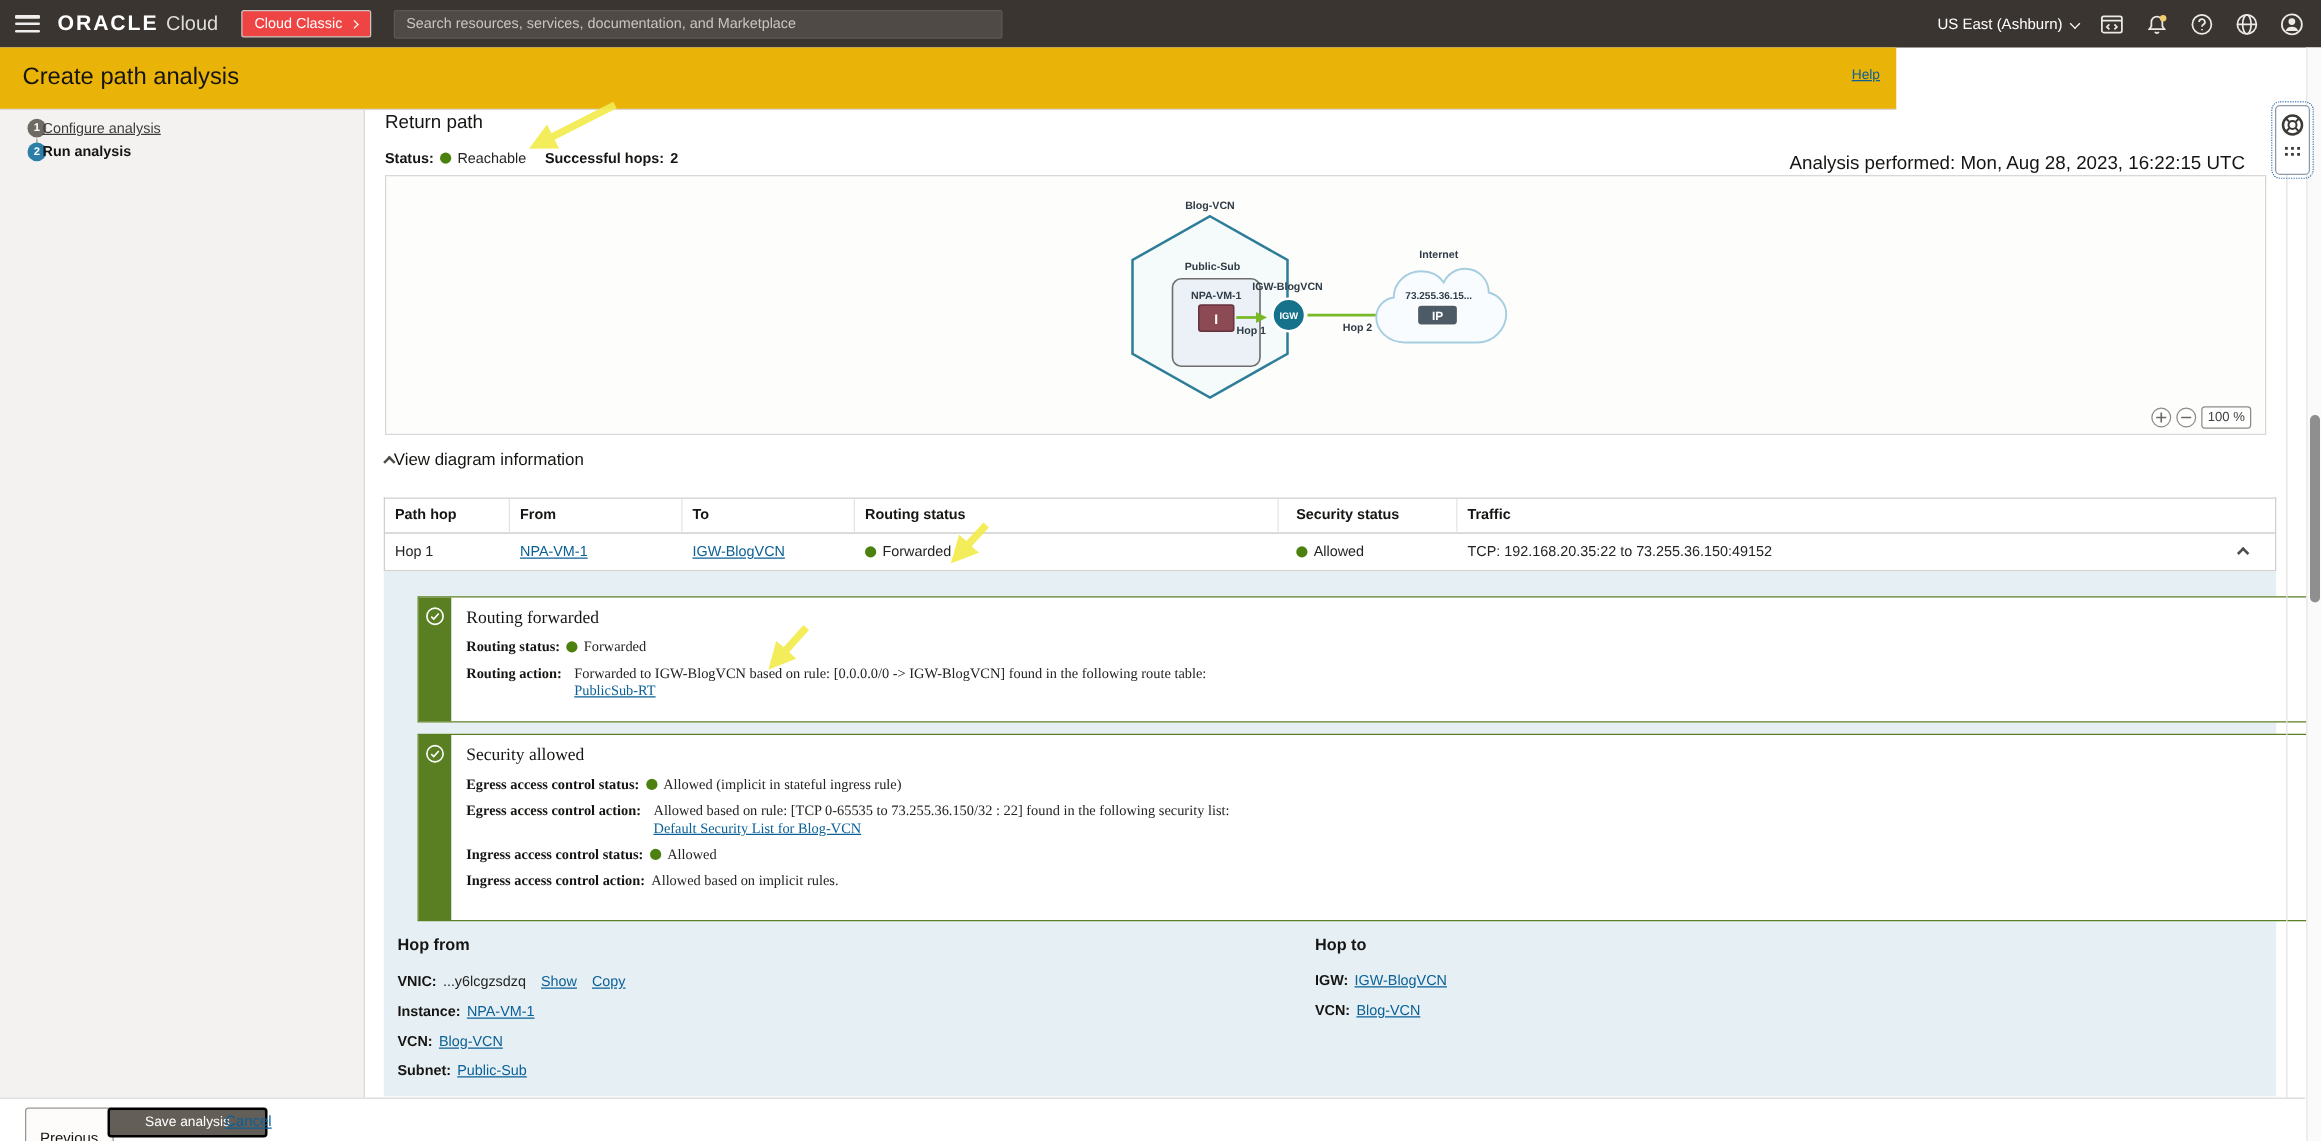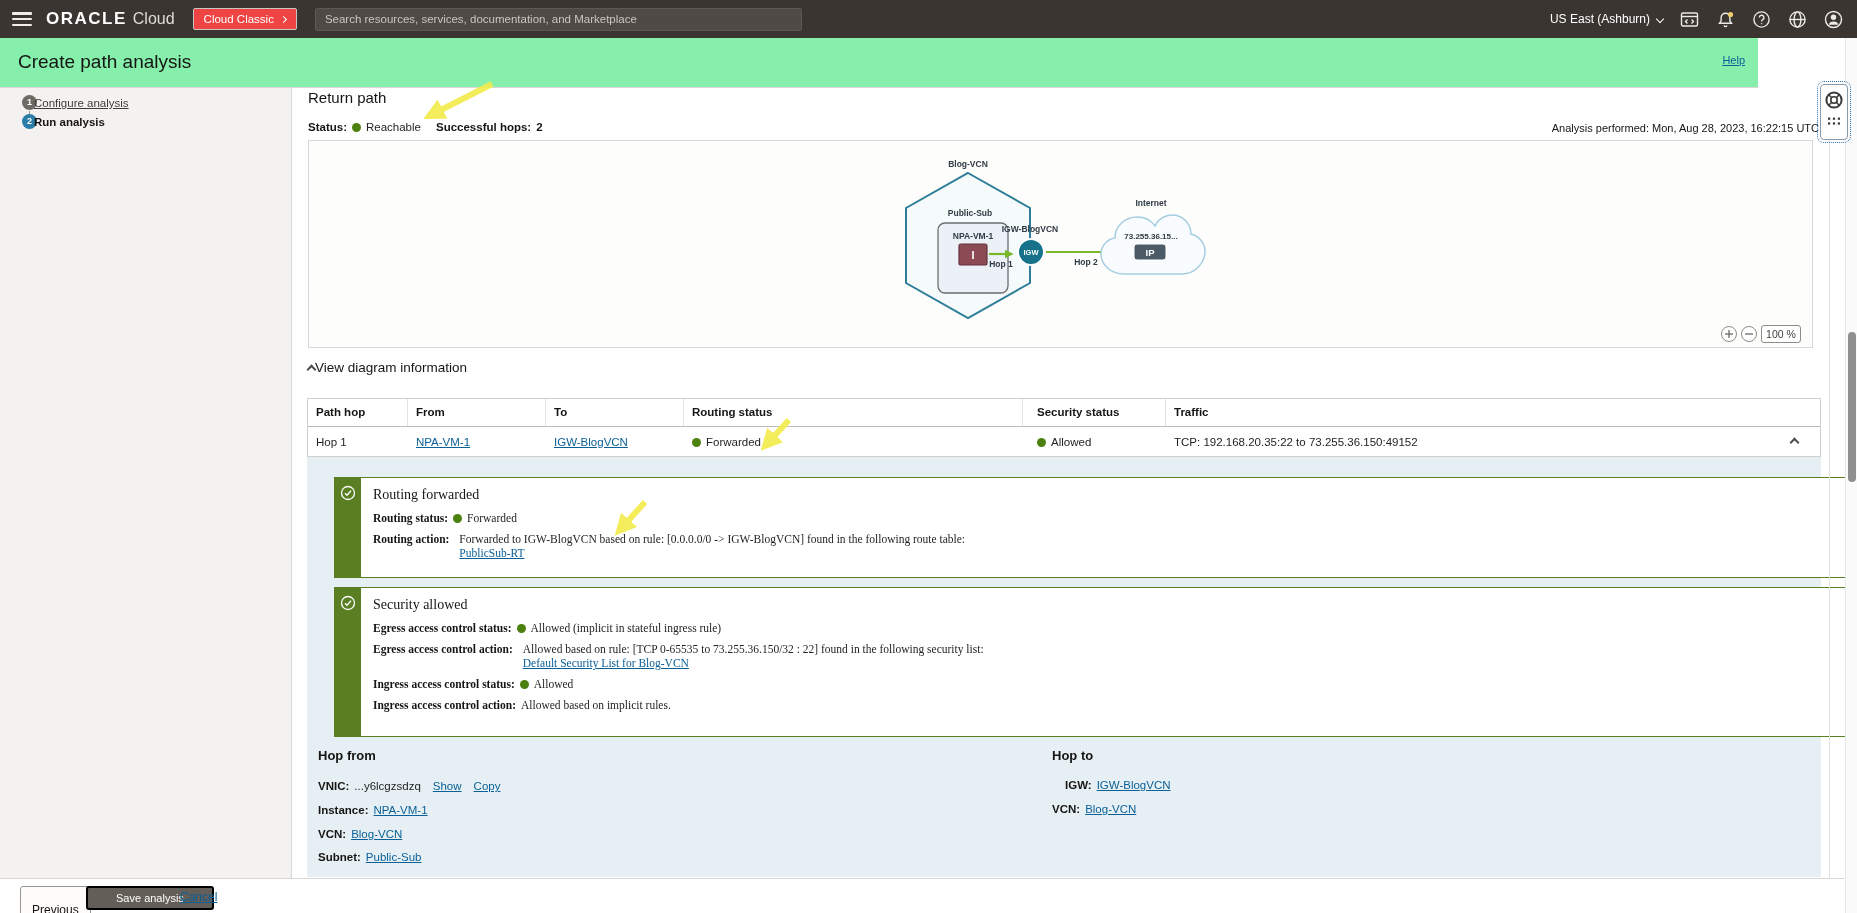--- a/index.html
+++ b/index.html
@@ -17,38 +17,38 @@
   #cloud-classic { margin-left:18px; display:flex; align-items:center; gap:7px; background:#ef4444; border:1px solid #c9c6c2; border-radius:2px; color:#fff; font-size:11.5px; padding:4px 10px; cursor:pointer; font-family:inherit; }
   #searchwrap { margin-left:18px; }
   #search { width:487px; height:23px; background:#4f4a45; border:1px solid #5d5852; border-radius:2px; color:#e8e6e3; font-size:11.5px; padding:0 9px; font-family:inherit; }
   #search::placeholder { color:#c9c6c2; }
   #topbar-right { margin-left:auto; display:flex; align-items:center; gap:17px; padding-right:14px; }
   #region { color:#fff; font-size:12px; display:flex; align-items:center; gap:7px; cursor:pointer; }
   .tbicon { width:19px; height:19px; cursor:pointer; display:block; }
   .tbicon * { stroke:#eceae7; stroke-width:1.4; fill:none; }
 
   
-  #page-header { position:absolute; left:0; top:38px; width:1758px; height:50px; background:#86efac; border-bottom:1px solid #d9d8d6; }
+  #page-header { position:absolute; left:0; top:38px; width:1517px; height:50px; background:#eab308; border-bottom:1px solid #d9d8d6; }
   #page-title { position:absolute; left:18px; top:13px; font-size:19px; color:#161513; font-weight:400; }
   #help-link { position:absolute; right:13px; top:16px; font-size:11px; }
 
   .lnk { color:#0b6097; text-decoration:underline; cursor:pointer; }
   .blabel { font-weight:bold; color:#161513; margin-right:5px; }
   .gdot { display:inline-block; width:9px; height:9px; border-radius:50%; background:#4c810f; margin-right:5px; vertical-align:-1px; }
 
   
   #sidebar { position:absolute; left:0; top:88px; width:292px; height:790px; background:#f3f2f0; border-right:1px solid #d9d8d6; }
   .step-circle { position:absolute; width:15px; height:15px; border-radius:50%; color:#fff; font-size:9px; font-weight:bold; text-align:center; line-height:15px; }
   .step-label { position:absolute; left:34px; font-size:11.5px; color:#161513; }
   #step-connector { position:absolute; left:29px; top:23px; width:1px; height:4px; background:#9a958f; }
 
   
   #return-path-title { position:absolute; left:308px; top:89px; font-size:15px; color:#161513; font-weight:400; }
   #status-line { position:absolute; left:308px; top:121px; font-size:11.5px; }
-  #analysis-performed { position:absolute; right:38px; top:122px; font-size:11px; color:#161513; }
+  #analysis-performed { position:absolute; right:61px; top:122px; font-size:15px; color:#161513; }
 
   
   #diagram-panel { position:absolute; left:308px; top:140px; width:1505px; height:208px; border:1px solid #d9d8d6; background:#fdfdfc; }
   #topo { position:absolute; left:880px; top:151px; width:360px; height:185px; }
   #topo text { font-family:"Liberation Sans", sans-serif; }
   .dlabel { font-size:8.5px; font-weight:bold; fill:#2f3b45; }
   .zoom-btn { position:absolute; width:16px; height:16px; border:1px solid #8f8b86; border-radius:50%; background:#fff; cursor:pointer; }
   .zoom-btn svg { display:block; }
   #zoom-level { position:absolute; left:1761px; top:325px; width:40px; height:18px; border:1px solid #8f8b86; border-radius:3px; background:#fff; font-size:10.5px; color:#44423f; text-align:center; line-height:16px; cursor:pointer; }
 
@@ -308,21 +308,21 @@
     <span class="blabel">Instance:</span><a class="lnk">NPA-VM-1</a>
   </div>
   <div class="hop-line" style="left:318px; top:828px;">
     <span class="blabel">VCN:</span><a class="lnk">Blog-VCN</a>
   </div>
   <div class="hop-line" style="left:318px; top:851px;">
     <span class="blabel">Subnet:</span><a class="lnk">Public-Sub</a>
   </div>
 
   <div class="hop-title" style="left:1052px; top:748px;">Hop to</div>
-  <div class="hop-line" style="left:1052px; top:779px;margin-left:13px;">
+  <div class="hop-line" style="left:1052px; top:779px;">
     <span class="blabel">IGW:</span><a class="lnk">IGW-BlogVCN</a>
   </div>
   <div class="hop-line" style="left:1052px; top:803px;">
     <span class="blabel">VCN:</span><a class="lnk">Blog-VCN</a>
   </div>
 
   <div id="footer">
     <button id="btn-previous">Previous</button>
     <button id="btn-save">Save analysis</button>
     <a id="lnk-cancel" class="lnk">Cancel</a>

